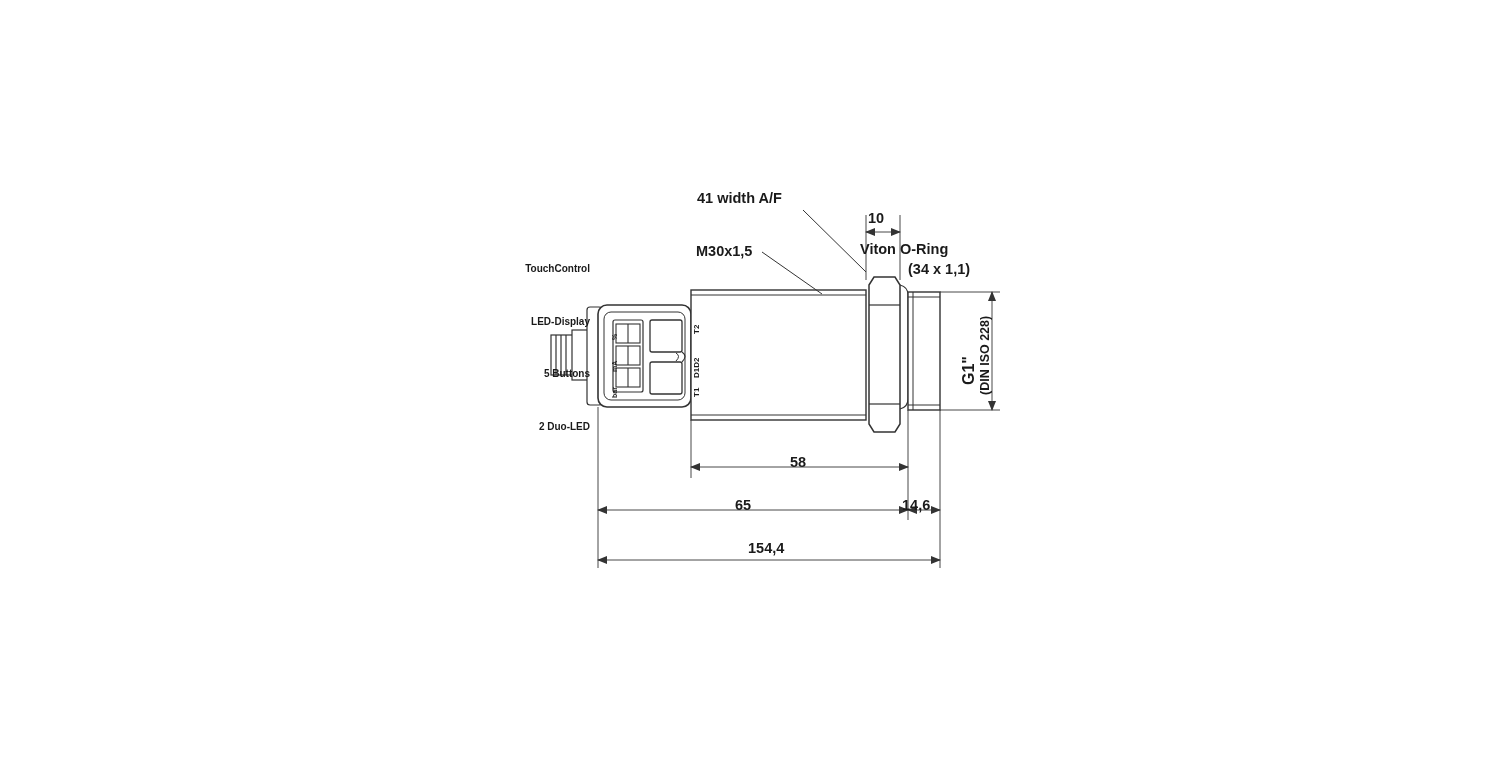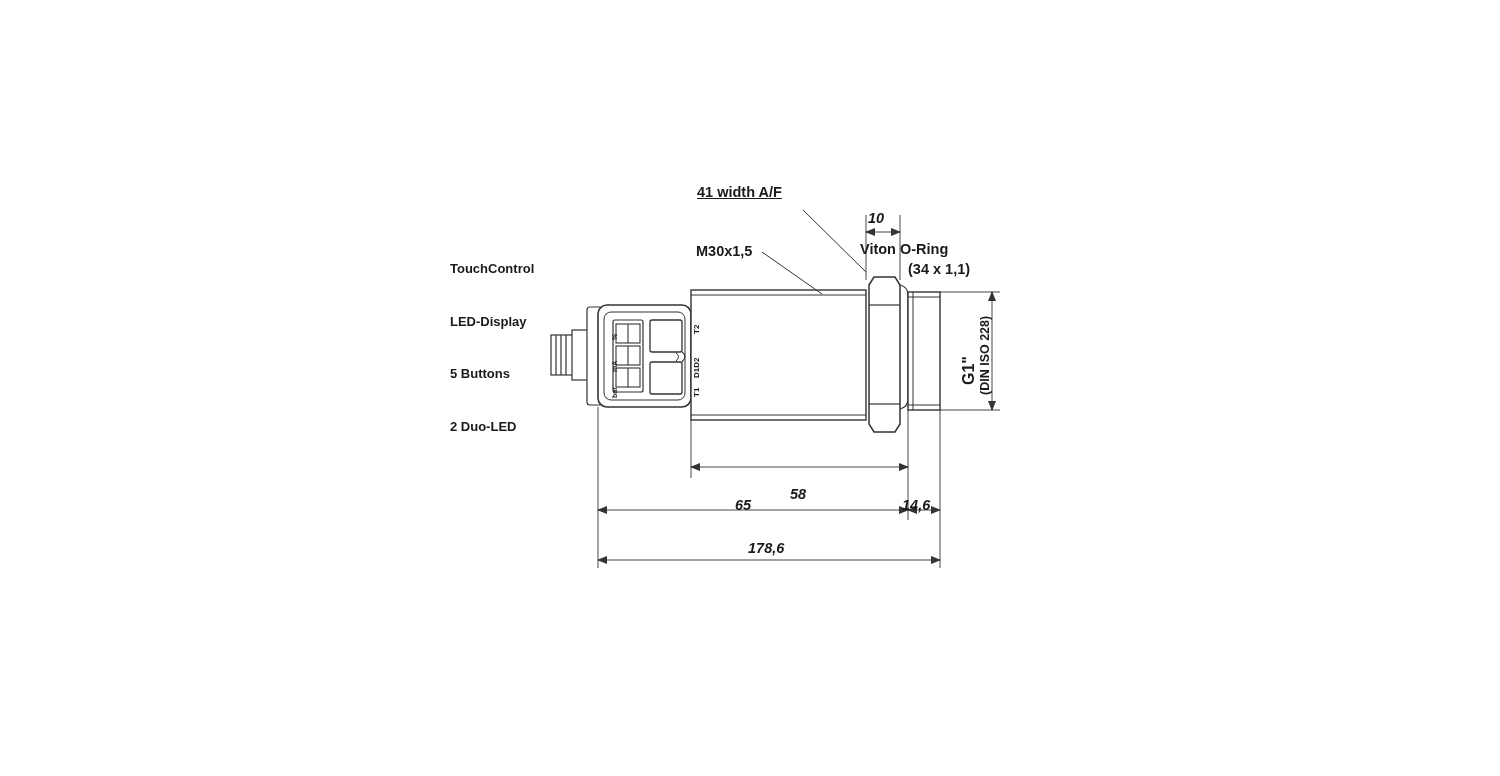--- a/index.html
+++ b/index.html
@@ -1,22 +1,22 @@
 <!DOCTYPE html>
 <html><head>
 <meta charset="utf-8">
 <style>
   html,body{margin:0;padding:0;background:#ffffff;}
   body{width:1500px;height:776px;position:relative;overflow:hidden;
        font-family:"Liberation Sans",sans-serif;color:#1a1a1a;}
   .stage{position:absolute;left:0;top:0;width:1500px;height:776px;}
   svg.draw{position:absolute;left:0;top:0;width:1500px;height:776px;}
   .txt{position:absolute;white-space:pre;color:#1a1a1a;font-weight:bold;}
-  .lbl-block{font-size:13px;line-height:17.5px;text-align:left;}
-  .dim-txt{font-size:14.5px;font-style:italic;}
+  .lbl-block{font-size:10px;line-height:17.5px;text-align:right;}
+  .dim-txt{font-size:14.5px;}
   .callout{font-size:14.5px;}
   .vert{transform-origin:0 0;}
 </style>
 </head>
 <body>
 
 <div class="stage">
 
   <svg class="draw" viewBox="0 0 1500 776">
     <defs>
@@ -115,35 +115,35 @@
     </g>
   </svg>
 
   <div class="txt lbl-block" style="left:450px;top:225px;width:140px;">
     <div>TouchControl</div>
     <div>LED-Display</div>
     <div>5 Buttons</div>
     <div>2 Duo-LED</div>
   </div>
 
-  <div class="txt callout" style="left:697px;top:184px;text-decoration:underline;">41 width A/F</div>
+  <div class="txt callout" style="left:697px;top:190px;">41 width A/F</div>
 
   <div class="txt callout" style="left:696px;top:243px;">M30x1,5</div>
 
   <div class="txt callout" style="left:860px;top:241px;">Viton O-Ring</div>
   <div class="txt callout" style="left:908px;top:261px;">(34 x 1,1)</div>
 
   <div class="txt callout vert" style="left:960px;top:385px;transform:rotate(-90deg);font-size:16px;">G1"</div>
   <div class="txt callout vert" style="left:978px;top:395px;transform:rotate(-90deg);font-size:12.5px;">(DIN ISO 228)</div>
 
   <div class="txt dim-txt" style="left:868px;top:210px;">10</div>
-  <div class="txt dim-txt" style="left:790px;top:454px;margin-top:32px;">58</div>
+  <div class="txt dim-txt" style="left:790px;top:454px;">58</div>
   <div class="txt dim-txt" style="left:735px;top:497px;">65</div>
   <div class="txt dim-txt" style="left:902px;top:497px;">14,6</div>
-  <div class="txt dim-txt" style="left:748px;top:540px;">178,6</div>
+  <div class="txt dim-txt" style="left:748px;top:540px;">154,4</div>
 
   <div class="txt vert" style="left:611px;top:340px;transform:rotate(-90deg);font-size:7px;">%</div>
   <div class="txt vert" style="left:611px;top:372px;transform:rotate(-90deg);font-size:7px;">mA</div>
   <div class="txt vert" style="left:611px;top:398px;transform:rotate(-90deg);font-size:7px;">bar</div>
 
   <div class="txt vert" style="left:692px;top:397px;transform:rotate(-90deg);font-size:8px;">T1</div>
   <div class="txt vert" style="left:692px;top:378px;transform:rotate(-90deg);font-size:8px;">D1D2</div>
   <div class="txt vert" style="left:692px;top:334px;transform:rotate(-90deg);font-size:8px;">T2</div>
 
 </div>

